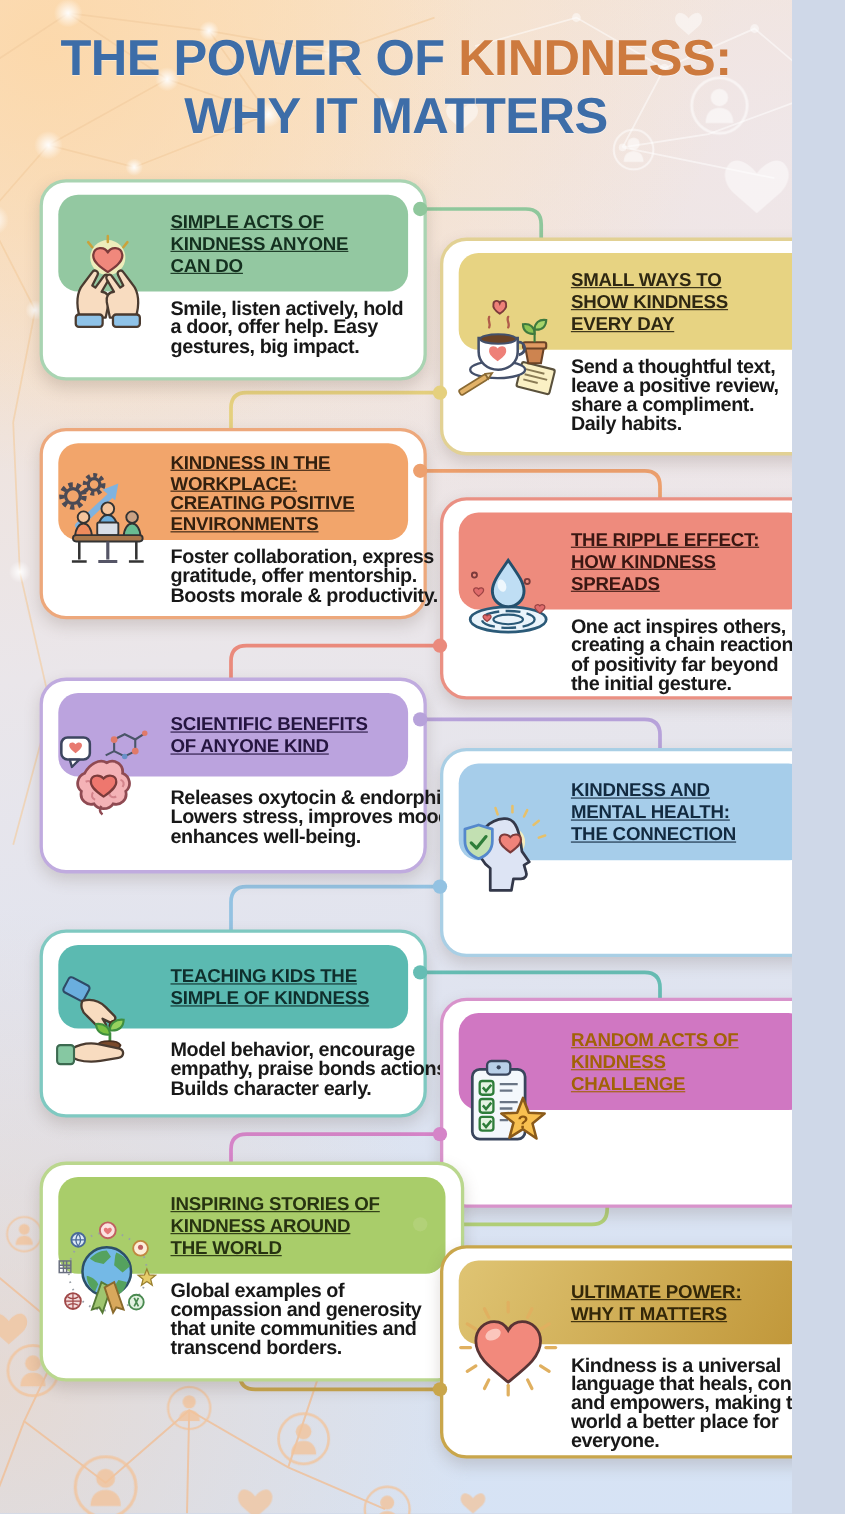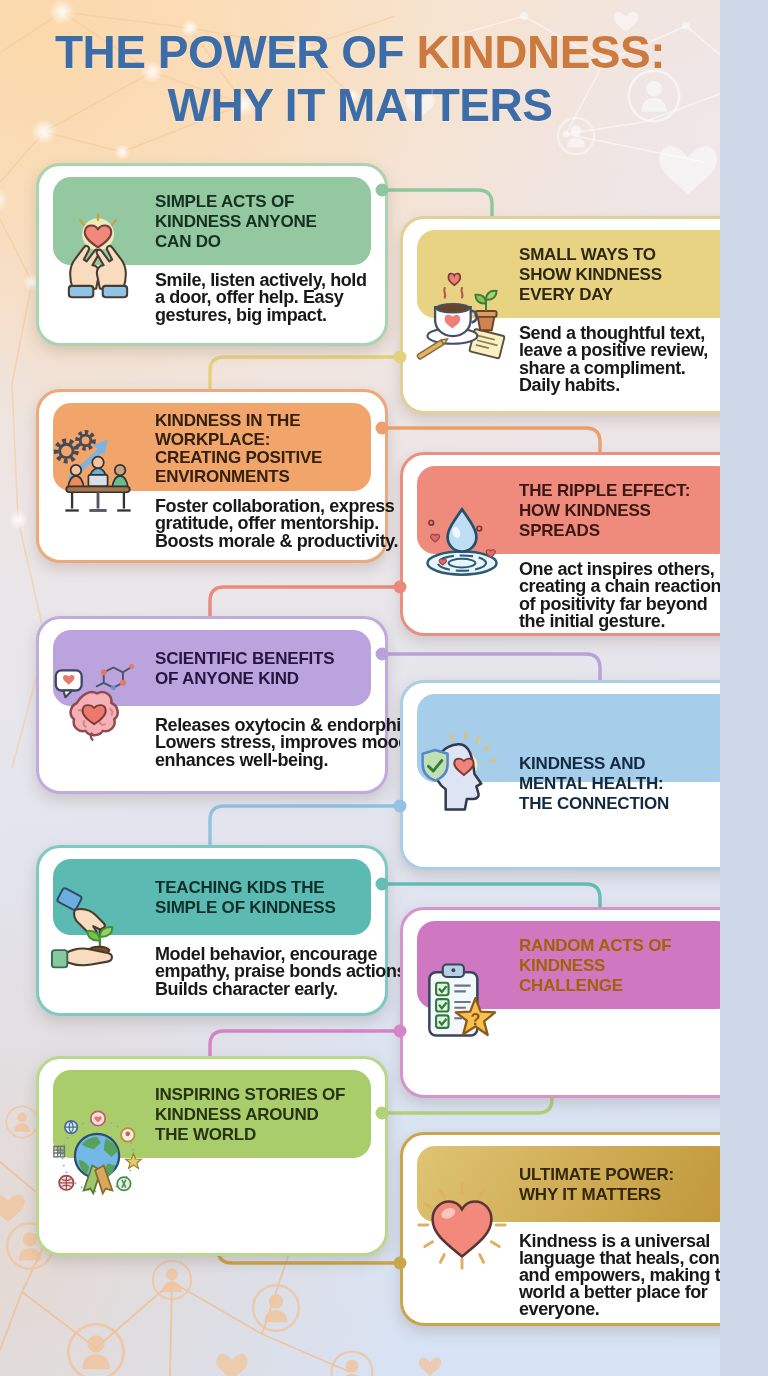--- a/index.html
+++ b/index.html
@@ -30,21 +30,21 @@
   .band{
     position:absolute;left:14px;right:14px;top:11px;border-radius:18px;
   }
   .icon-box{
     position:absolute;left:4px;top:4px;bottom:8px;width:110px;
     display:flex;align-items:center;justify-content:center;
   }
   .card-title{
     position:absolute;left:116px;right:6px;margin:0;
     font-size:17px;font-weight:bold;letter-spacing:-0.2px;
-    white-space:pre;line-height:20px;
+    white-space:pre;line-height:20px;text-decoration:underline;
   }
   .card-body{
     position:absolute;left:116px;right:4px;margin:0;
     font-size:18px;font-weight:bold;letter-spacing:-0.4px;
     line-height:17.4px;white-space:pre;color:#181818;
   }
 </style>
 </head>
 <body>
 
@@ -342,21 +342,21 @@
               <path d="M79 22l-5 4"></path>
               <path d="M85 36l-6 2"></path>
  </g>
  <circle cx="52" cy="42" r="14" fill="#fdf0b8" opacity="0.9"></circle>
  <path d="M46 20c-14 1-24 12-24 26 0 9 4 16 11 21v21h20l2-11h7c4 0 6-3 5-6l-2-7 5-3-7-10C61 34 58 19 46 20z" fill="#dde4f4" stroke="#33384a" stroke-width="2.6" stroke-linejoin="round"></path>
  <path d="M52 52c-5-4-11-8-10-13 .7-5 7-5 10-1.5 3-3.5 9.3-3.5 10 1.5 1 5-5 9-10 13z" fill="#f0837a" stroke="#7c3b3b" stroke-width="2"></path>
  <path d="M22 26l13 4v11c0 9-5 14-13 17-8-3-13-8-13-17V30z" fill="#c2e0b2" stroke="#5588cc" stroke-width="2.6" stroke-linejoin="round"></path>
  <path d="M15 43l5 5 9-11" fill="none" stroke="#2e7d3a" stroke-width="3" stroke-linecap="round" stroke-linejoin="round"></path>
 </svg>
         </div>
-    <h3 class="card-title" style="top: 26px; line-height: 20px; color: rgb(18, 42, 64); margin-top: 45px;">KINDNESS AND
+    <h3 class="card-title" style="top: 26px; line-height: 20px; color: rgb(18, 42, 64);">KINDNESS AND
 MENTAL HEALTH:
 THE CONNECTION</h3>
   </section>
       <section class="card" style="left: 36px; top: 845px; width: 346px; height: 165px; --bc: #7fc9c1;">
     <div class="band" style="height: 76px; background: rgb(91, 186, 177);"></div>
     <div class="icon-box">
           <svg viewBox="0 0 100 100" width="96" height="96">
  <g transform="rotate(28 30 24)">
               <rect x="8" y="16" width="22" height="16" rx="3" fill="#6aaede" stroke="#2f4a66" stroke-width="2"></rect>
             </g>
@@ -395,21 +395,21 @@
   <path d="M42 68h8" stroke="#6a7585" stroke-width="2.2" fill="none"></path>
  </g>
  <path transform="translate(64,68)" d="M0-21L5.5-7l15 .8-11.5 9.4 3.8 14.2L0 8.6l-12.8 8 3.8-14.2L-20.5-6.2l15-.8z" fill="#f8c050" stroke="#8a5a1a" stroke-width="2.4" stroke-linejoin="round"></path>
  <text x="64" y="75" font-size="17" font-weight="bold" fill="#8a5510" text-anchor="middle" font-family="Liberation Sans, sans-serif">?</text>
 </svg>
         </div>
     <h3 class="card-title" style="top: 26px; line-height: 20px; color: #a16207;">RANDOM ACTS OF
 KINDNESS
 CHALLENGE</h3>
   </section>
-      <section class="card" style="left: 36px; top: 1056px; width: 346px; height: 194px; --bc: #bad78e;">
+      <section class="card" style="left: 36px; top: 1056px; width: 346px; height: 194px; padding-left: 34px; --bc: #bad78e;">
     <div class="band" style="height: 88px; background: rgb(169, 205, 106);"></div>
     <div class="icon-box">
           <svg viewBox="0 0 100 100" width="96" height="96">
  <circle cx="50" cy="52" r="37" fill="none" stroke="#9aa0a8" stroke-width="1.8" stroke-dasharray="1.5 6"></circle>
  <circle cx="49" cy="52" r="23" fill="#74b9e6" stroke="#2d5068" stroke-width="2.4"></circle>
  <path d="M33 40c4-5 10-8 16-8l4 6-7 7-8-2z" fill="#55a25e"></path>
  <path d="M58 34c6 2 11 7 13 13l-7 6-8-7 1-9z" fill="#55a25e"></path>
  <path d="M30 56c5 1 9 4 11 8l-3 7c-5-3-8-9-8-15z" fill="#55a25e"></path>
  <path d="M60 60l8 2c-1 6-5 11-10 13l-3-7z" fill="#55a25e"></path>
  <path d="M44 62l-9 26 7-2 3 5 8-24z" fill="#9fc56f" stroke="#567a36" stroke-width="1.8"></path>
@@ -427,20 +427,24 @@
   <rect x="4" y="42" width="11" height="11"></rect>
   <path d="M4 46h11 M4 49h11 M8 42v11 M11 42v11"></path>
  </g>
  <circle cx="22" cy="22" r="6.5" fill="#ddeaf6" stroke="#4a6a9a" stroke-width="1.8"></circle>
  <path d="M16 22h12 M22 16c-3 4-3 8 0 12 M22 16c3 4 3 8 0 12" stroke="#4a6a9a" stroke-width="1.2" fill="none"></path>
 </svg>
         </div>
     <h3 class="card-title" style="top: 26px; line-height: 20px; color: rgb(39, 51, 17);">INSPIRING STORIES OF
 KINDNESS AROUND
 THE WORLD</h3>
+    <p class="card-body" style="top: 106px;">Global examples of
+compassion and generosity
+that unite communities and
+transcend borders.</p>
   </section>
       <section class="card" style="left: 400px; top: 1132px; width: 346px; height: 188px; --bc: #c9a64b;">
     <div class="band" style="height: 76px; background: linear-gradient(120deg, rgb(223, 196, 115), rgb(192, 150, 56));"></div>
     <div class="icon-box">
           <svg viewBox="0 0 100 100" width="98" height="98">
  <g stroke="#e0b060" stroke-width="3" stroke-linecap="round" fill="none">
   <path d="M50 6v9"></path>
               <path d="M72 12l-4 8"></path>
               <path d="M88 26l-8 5"></path>
               <path d="M94 48h-9"></path>

